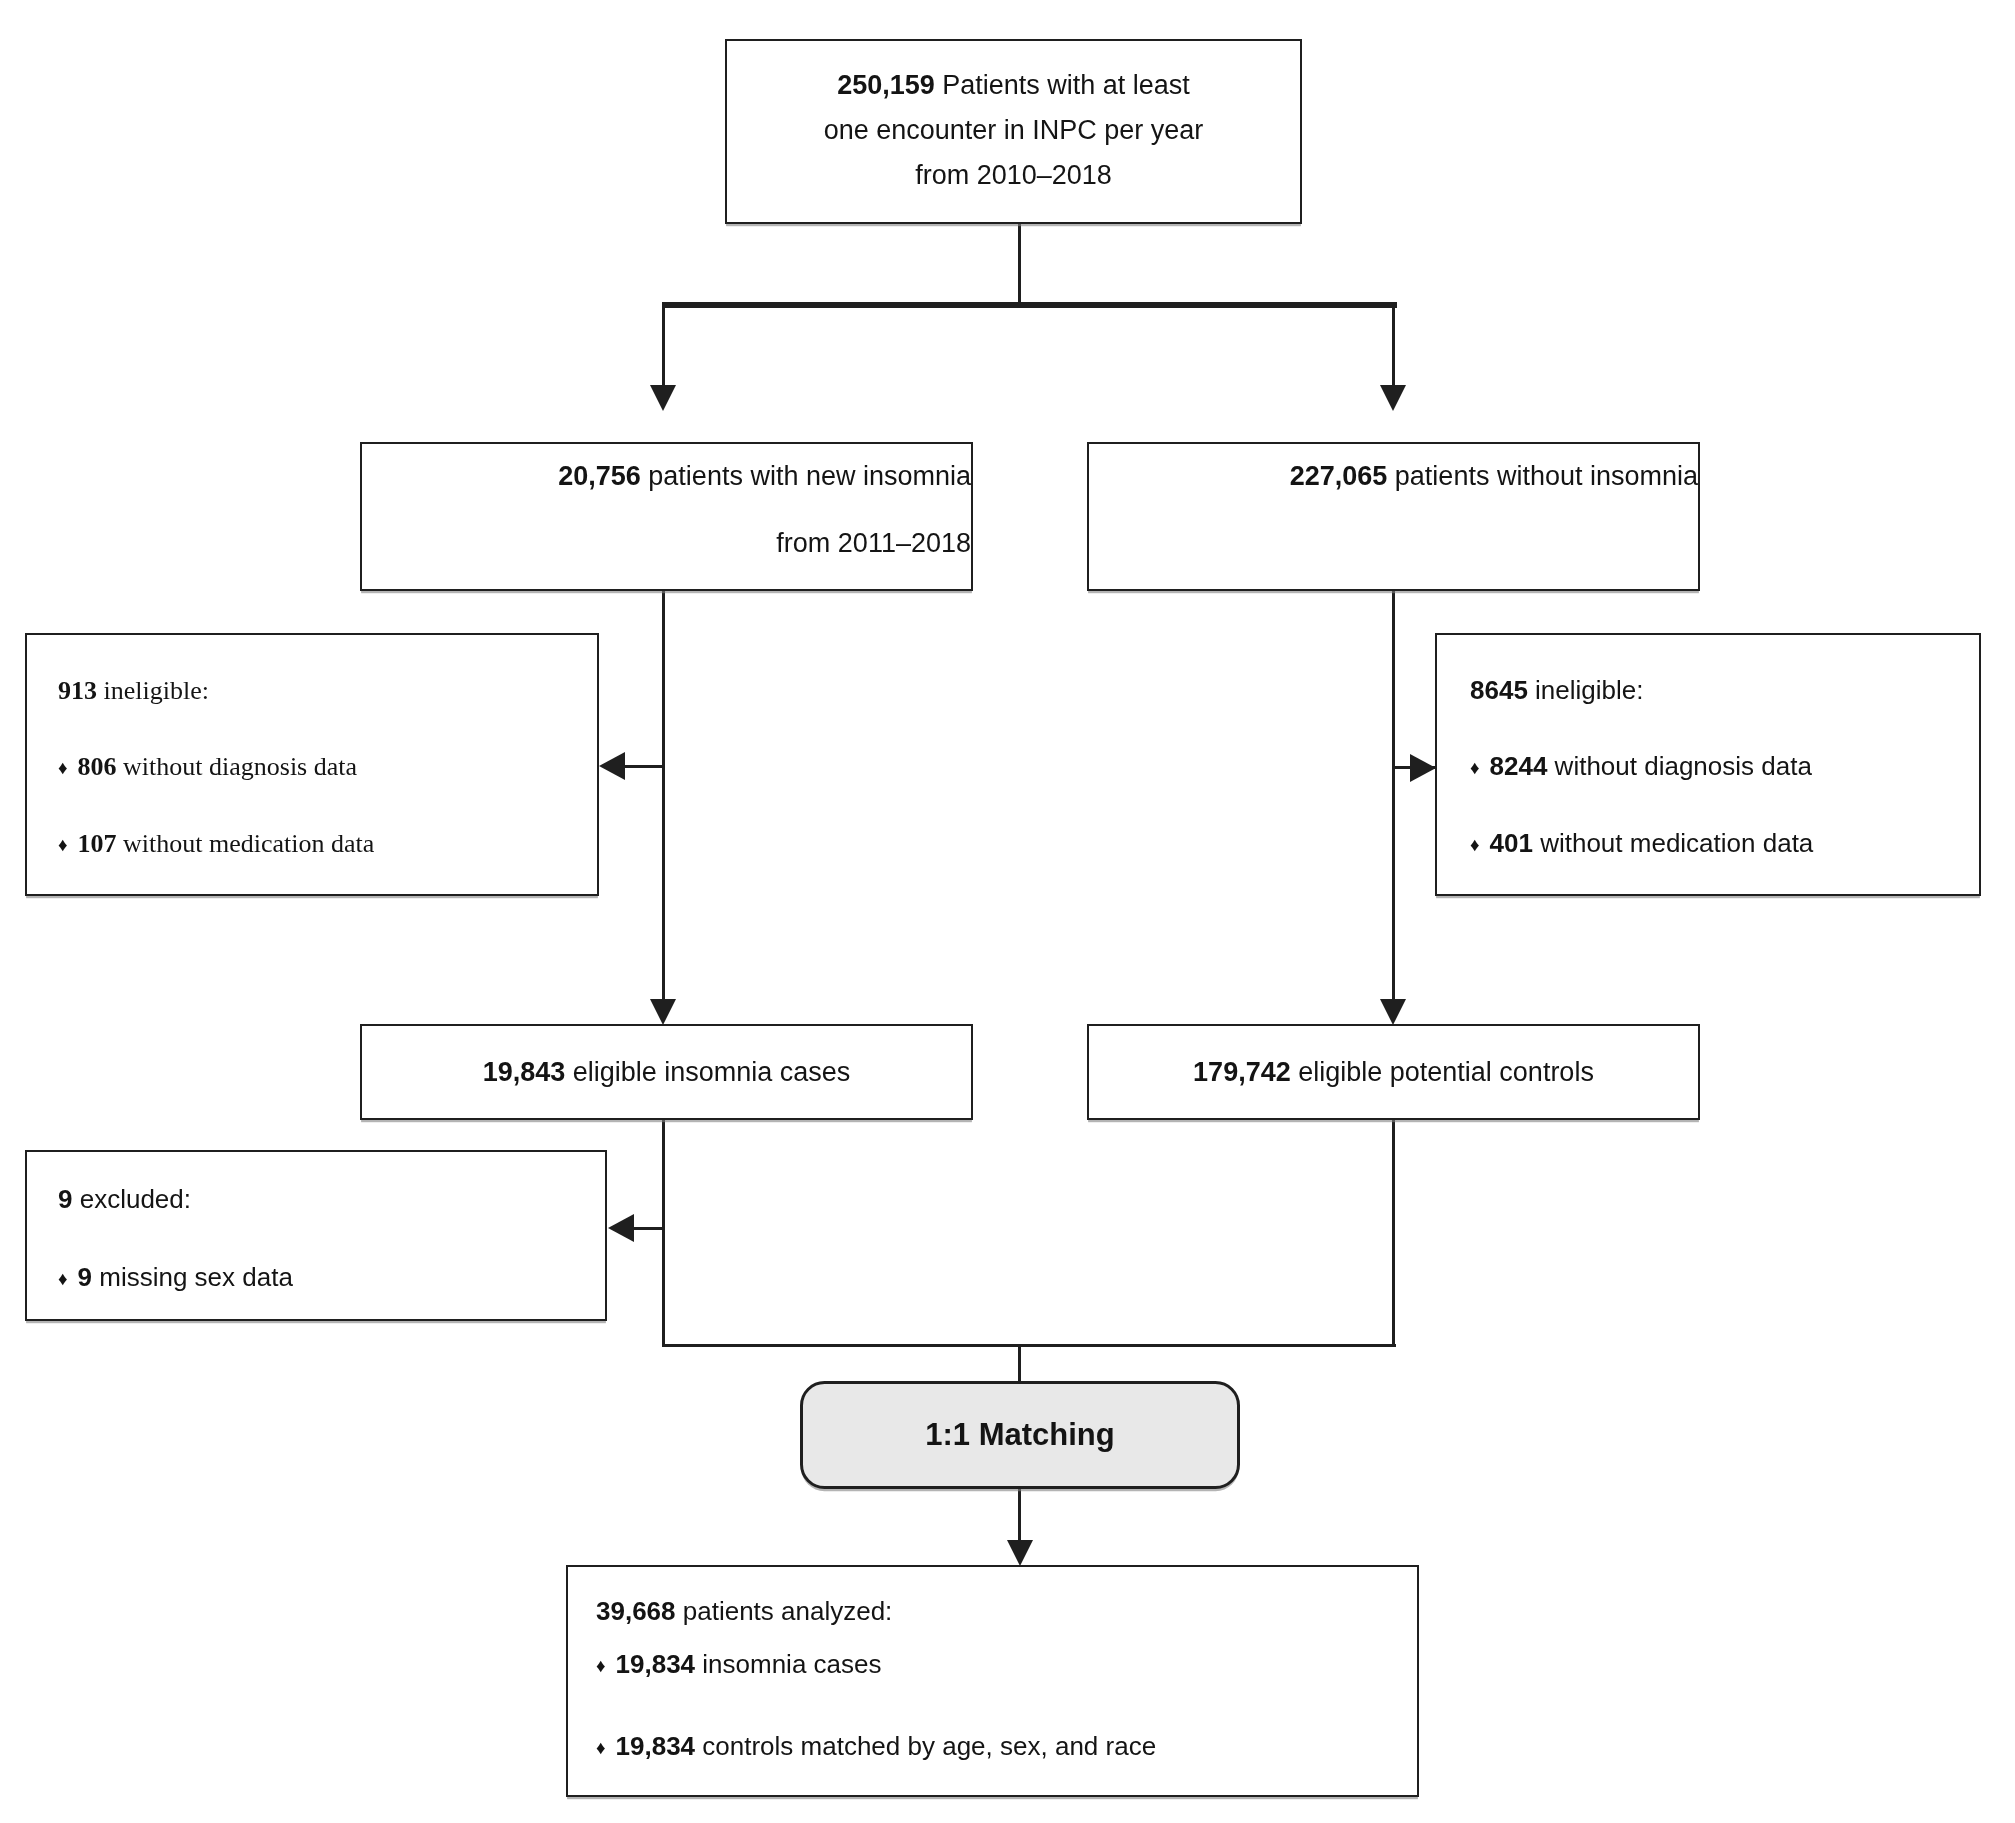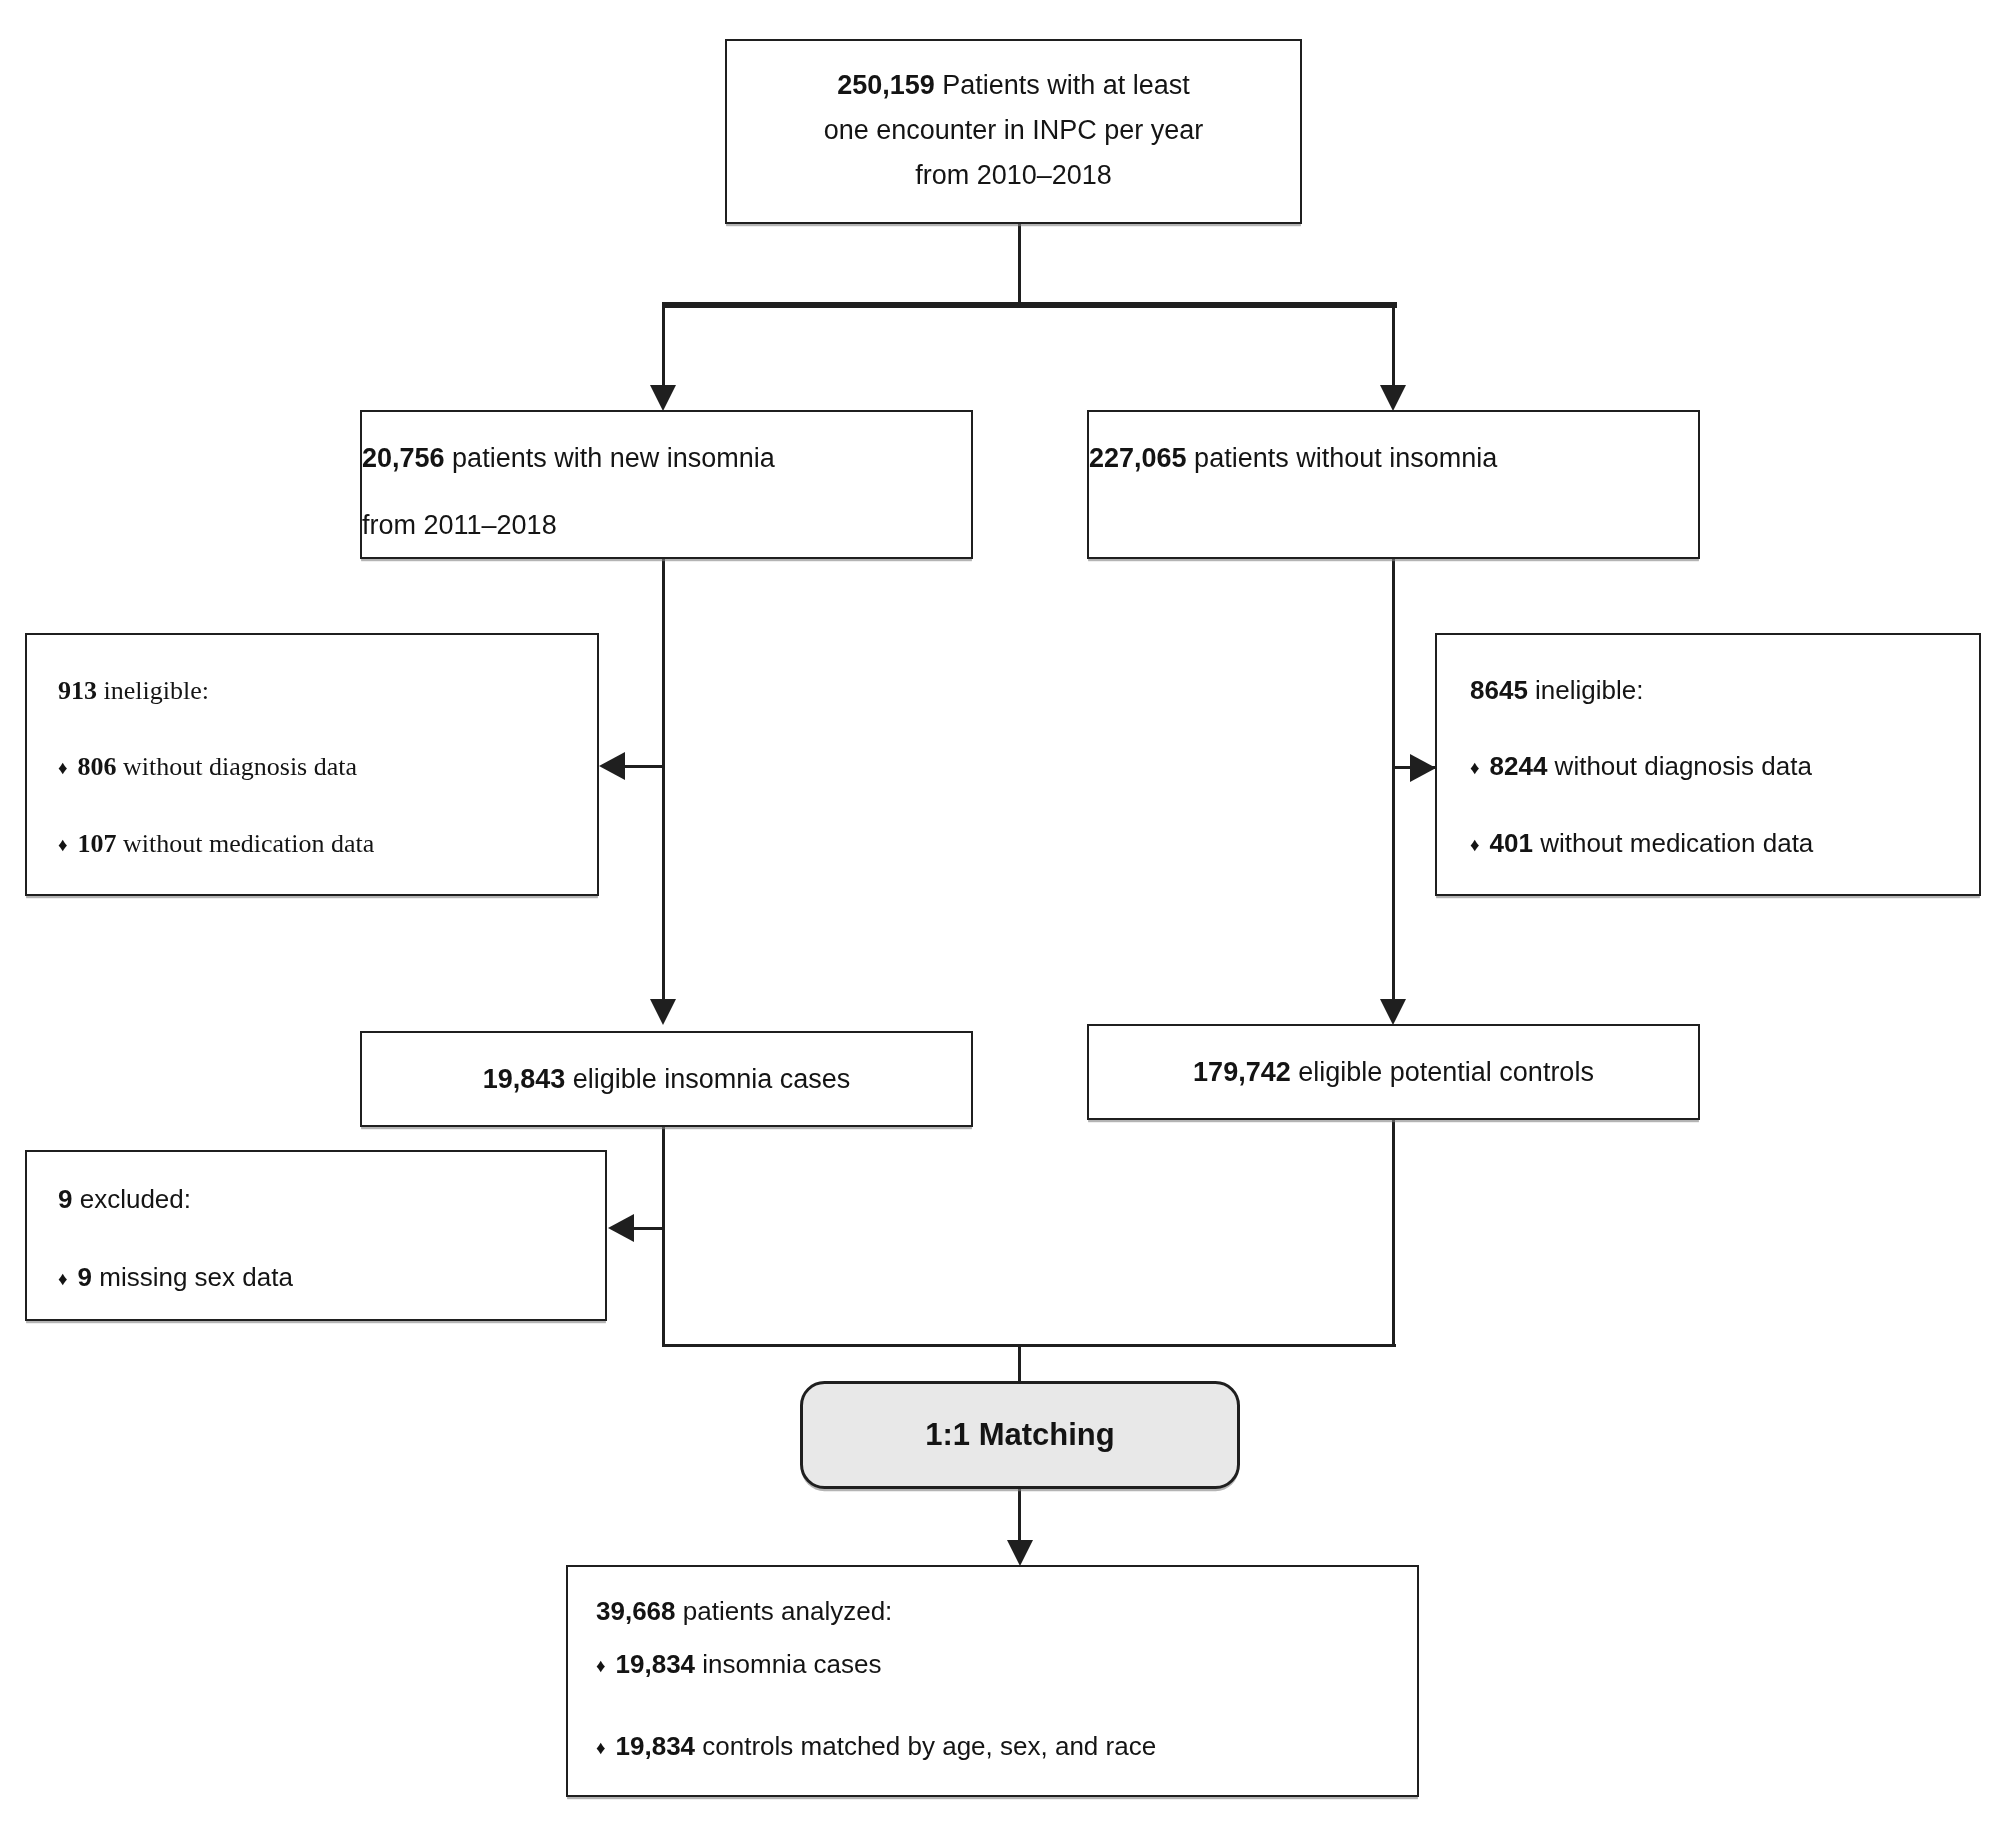--- a/index.html
+++ b/index.html
@@ -21,30 +21,30 @@
     box-sizing:border-box;
     background:#fff;
     border:2.8px solid var(--line);
     box-shadow:0 3.3px 0 -1.1px rgba(130,130,130,.6);
   }
   .ln{white-space:nowrap;}
   .num{font-weight:700;}
   .bullet{font-size:0.72em;margin-right:10px;vertical-align:1.1px;}
   .b-source{left:725px;top:39px;width:577px;height:185px;
     padding-top:22px;text-align:center;font-size:27px;line-height:45px;}
-  .b-row2{padding-top:24px;text-align:left;font-size:27px;line-height:45px;}
+  .b-row2{padding-top:10px;text-align:right;font-size:27px;line-height:45px;margin-top:32px;}
   .b-row2 .ln + .ln{margin-top:22px;}
   .b-new{left:360px;top:410px;width:613px;height:149px;}
   .b-no{left:1087px;top:410px;width:613px;height:149px;}
   .b-side{font-size:26px;line-height:45px;}
   .b-side .ln + .ln{margin-top:31px;}
   .b-inel-l{left:25px;top:633px;width:574px;height:263px;padding:33px 16.7px 0 31px;font-family:Liberation Serif, serif;}
   .b-inel-r{left:1435px;top:633px;width:546px;height:263px;padding:33px 21px 0 33px;}
   .b-mid{display:flex;align-items:center;justify-content:center;font-size:27px;}
-  .b-elig-l{left:360px;top:1024px;width:613px;height:96px;margin-top:7px;}
+  .b-elig-l{left:360px;top:1024px;width:613px;height:96px;}
   .b-elig-r{left:1087px;top:1024px;width:613px;height:96px;}
   .b-excl{left:25px;top:1150px;width:582px;height:171px;
     padding:25px 16.7px 0 31px;font-size:26px;line-height:45px;}
   .b-excl .ln + .ln{margin-top:33px;}
   .b-match{left:800px;top:1381px;width:440px;height:108px;
     display:flex;align-items:center;justify-content:center;
     font-size:31px;font-weight:700;background:var(--match-fill);
     border-width:3.9px;border-radius:24.5px;}
   .b-final{left:566px;top:1565px;width:853px;height:232px;
     padding:22px 19px 0 28px;font-size:26px;line-height:45px;}

